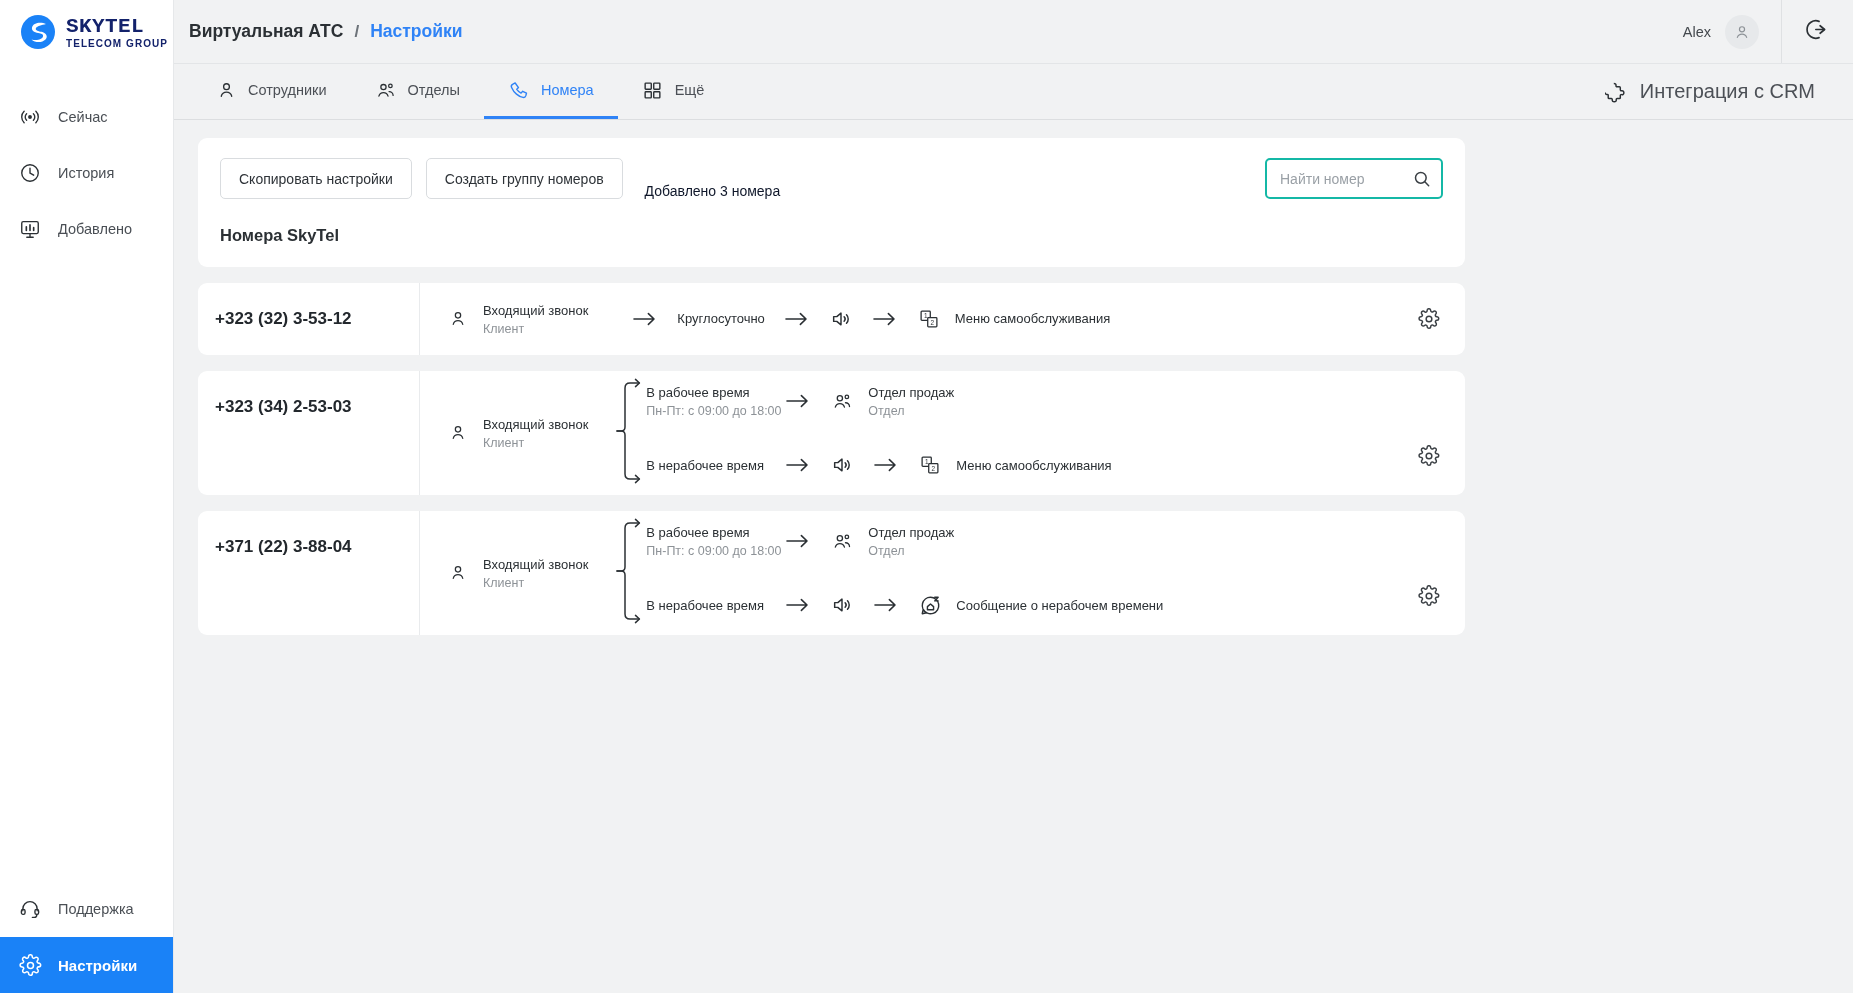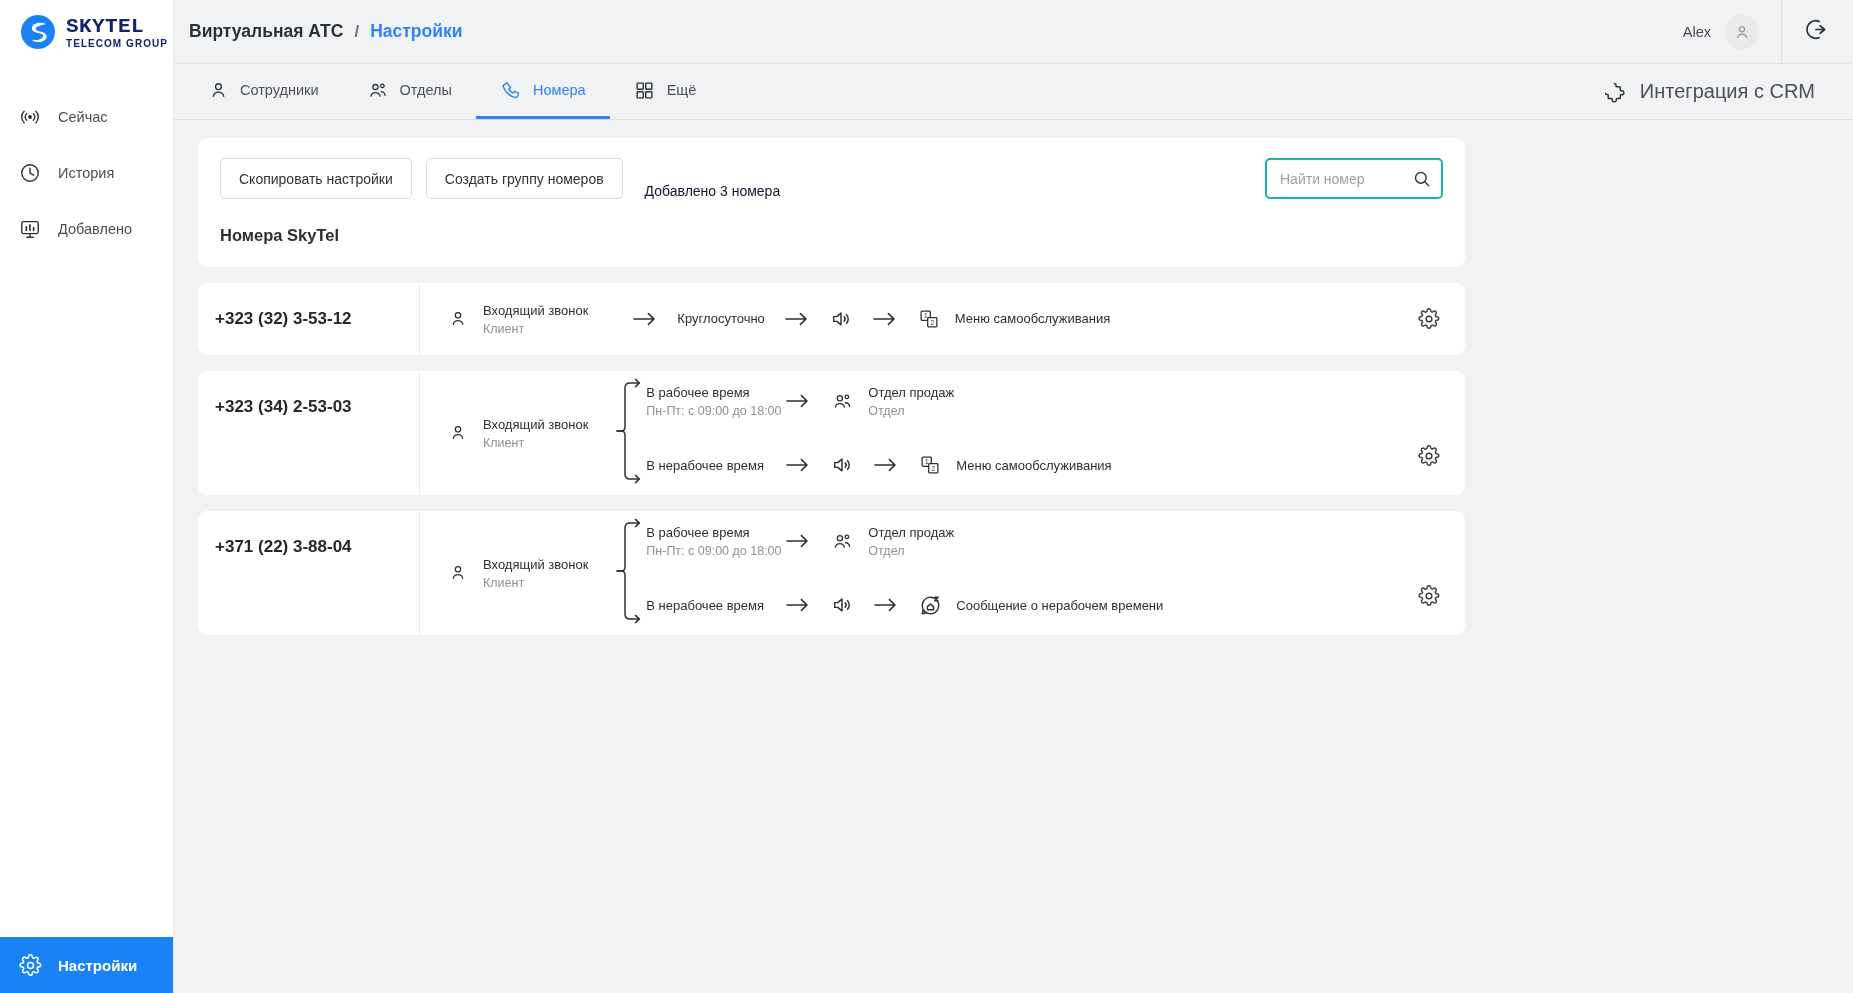--- a/index.html
+++ b/index.html
@@ -77,21 +77,21 @@
     width: 72px; height: 100%;
     border-left: 1px solid #dfe1e3;
     display: flex; align-items: center; justify-content: center;
     cursor: pointer;
   }
 
   
   .tabbar {
     height: 56px; background: #f1f2f3;
     display: flex; align-items: stretch;
-    padding: 0 24px 0 16px;
+    padding: 0 24px 0 24px;
     border-bottom: 1px solid #dcdee0;
   }
   .tabs-inner { display: flex; align-items: stretch; gap: 0; }
   .tab {
     display: flex; align-items: center; gap: 11px;
     padding: 0 24px; cursor: pointer;
     font-size: 14.5px; color: #4c5056;
     border-bottom: 3px solid transparent;
     position: relative;
   }
@@ -232,20 +232,31 @@
             <path d="M12 17v4M8.5 21h7"></path>
             <path d="M8 13.5V9.5M12 13.5V7.5M16 13.5v-3" stroke-width="1.8"></path>
           </svg>
         </span>
         <span>Добавлено</span>
       </div>
 
     </nav>
 
     <nav class="nav-bottom">
+      <div class="nav-item">
+        <span class="nav-ico">
+          <svg viewBox="0 0 24 24" width="22" height="22" fill="none" stroke="#2b3034" stroke-width="1.5" stroke-linecap="round">
+            <path d="M4.2 14v-2.2a7.8 7.8 0 0 1 15.6 0V14"></path>
+            <rect x="2.6" y="12.4" width="4" height="5.4" rx="1.7"></rect>
+            <rect x="17.4" y="12.4" width="4" height="5.4" rx="1.7"></rect>
+            <path d="M19.4 17.8v.8a2.6 2.6 0 0 1-2.6 2.6h-2.2"></path>
+          </svg>
+        </span>
+        <span>Поддержка</span>
+      </div>
 
       <div class="nav-item active">
         <span class="nav-ico">
           <svg viewBox="0 0 24 24" width="23" height="23" fill="none" stroke="#ffffff" stroke-width="1.6" stroke-linecap="round" stroke-linejoin="round">
             <circle cx="12" cy="12" r="3.1"></circle>
             <path d="M19.1 14.4a1.6 1.6 0 0 0 .32 1.77l.06.06a1.95 1.95 0 1 1-2.76 2.76l-.06-.06a1.6 1.6 0 0 0-1.77-.32 1.6 1.6 0 0 0-.97 1.46v.17a1.95 1.95 0 1 1-3.9 0v-.09a1.6 1.6 0 0 0-1.05-1.46 1.6 1.6 0 0 0-1.77.32l-.06.06a1.95 1.95 0 1 1-2.76-2.76l.06-.06a1.6 1.6 0 0 0 .32-1.77 1.6 1.6 0 0 0-1.46-.97h-.17a1.95 1.95 0 0 1 0-3.9h.09a1.6 1.6 0 0 0 1.46-1.05 1.6 1.6 0 0 0-.32-1.77l-.06-.06a1.95 1.95 0 1 1 2.76-2.76l.06.06a1.6 1.6 0 0 0 1.77.32h.08a1.6 1.6 0 0 0 .97-1.46v-.17a1.95 1.95 0 0 1 3.9 0v.09a1.6 1.6 0 0 0 .97 1.46 1.6 1.6 0 0 0 1.77-.32l.06-.06a1.95 1.95 0 1 1 2.76 2.76l-.06.06a1.6 1.6 0 0 0-.32 1.77v.08a1.6 1.6 0 0 0 1.46.97h.17a1.95 1.95 0 0 1 0 3.9h-.09a1.6 1.6 0 0 0-1.46.97Z"></path>
           </svg>
         </span>
         <span>Настройки</span>
       </div>

